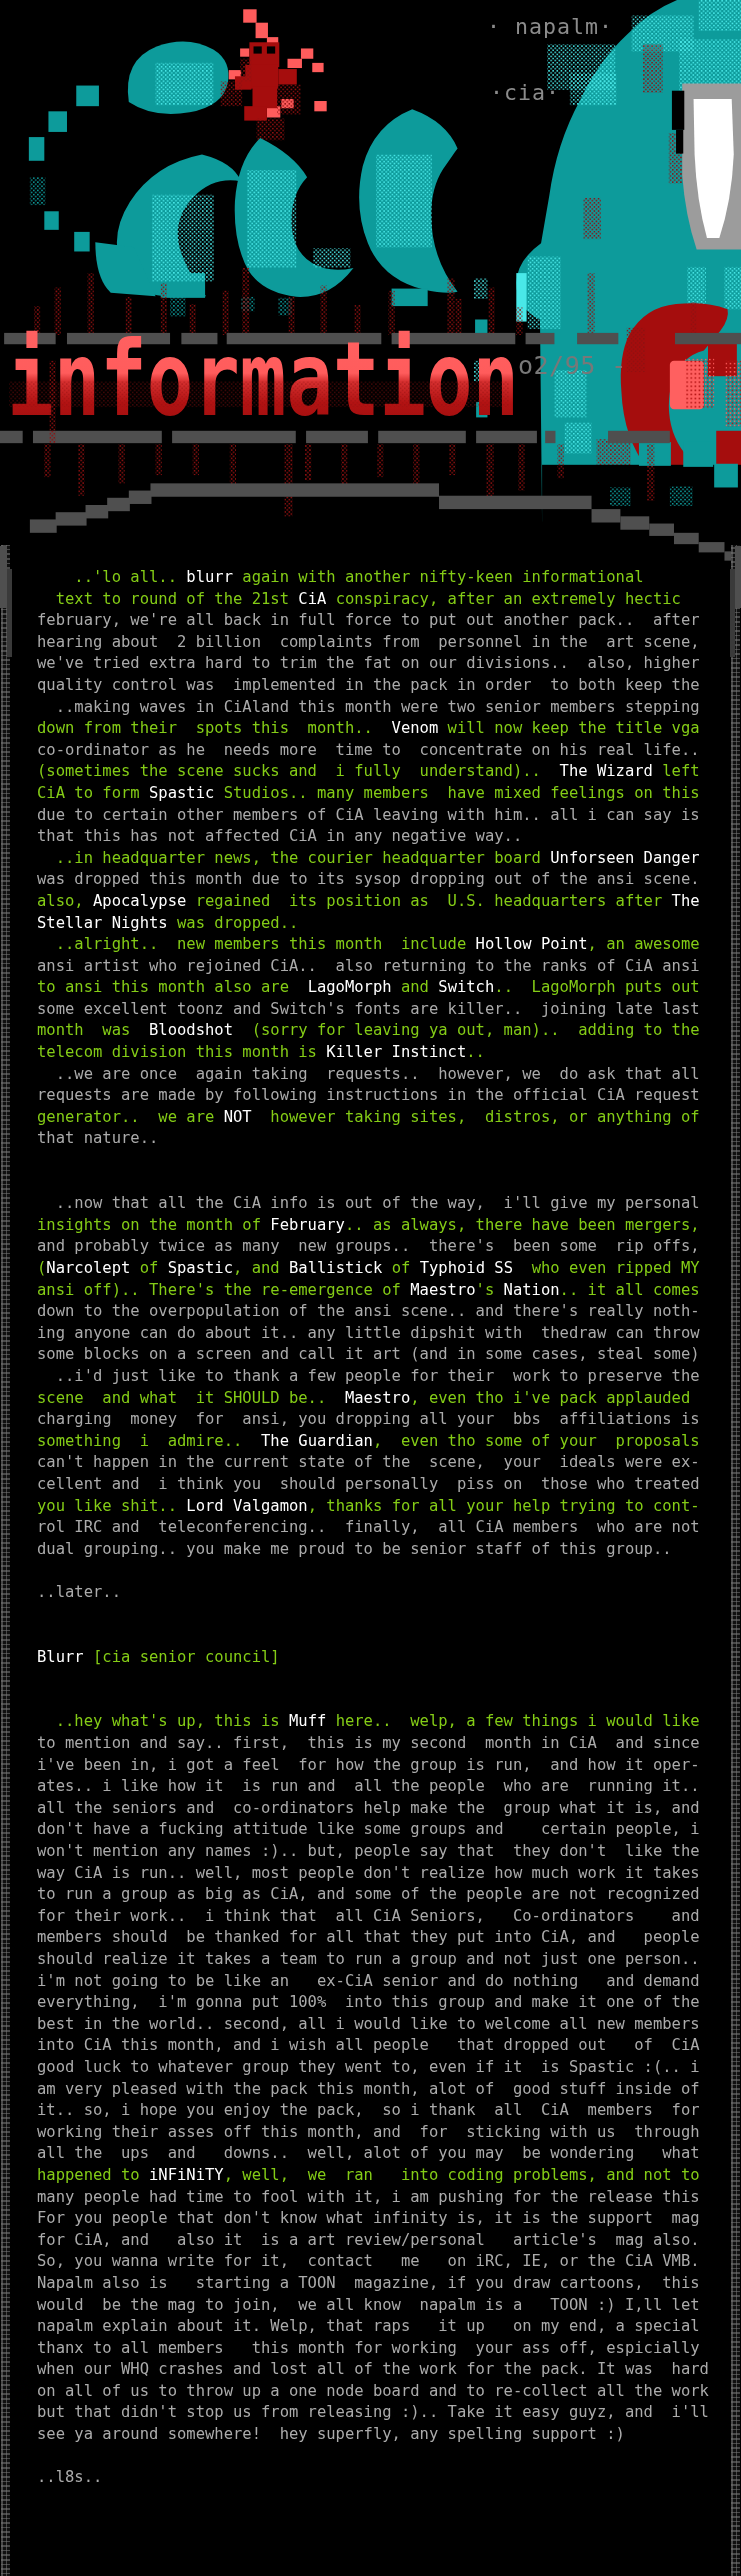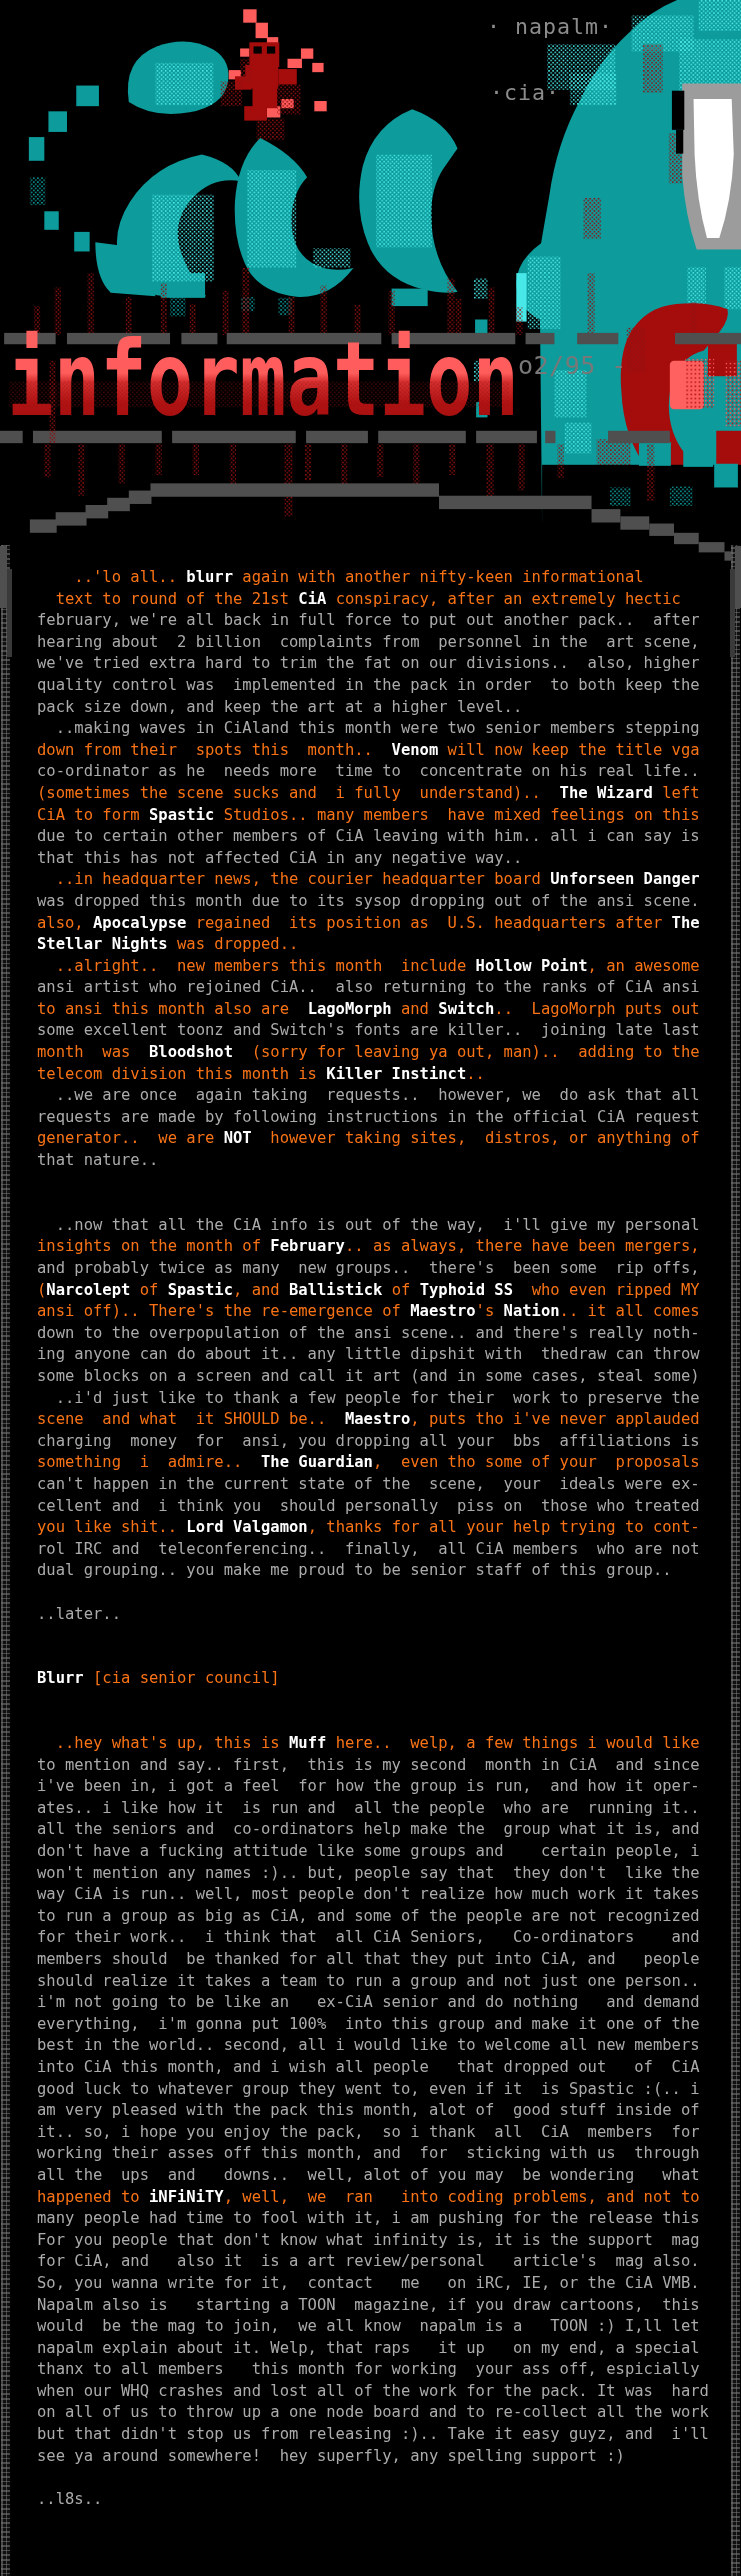--- a/index.html
+++ b/index.html
@@ -5,22 +5,22 @@
   html,body{margin:0;padding:0;background:#000;}
   .page{position:relative;width:742px;height:3872px;background:#000;overflow:hidden;
         font-family:"DejaVu Sans Mono",monospace;}
   .hdr-label{position:absolute;color:#8c8c8c;font-family:"DejaVu Sans Mono",monospace;
              white-space:pre;letter-spacing:1px;}
   #napalm-label{left:487px;top:14.4px;font-size:21.6px;}
   #cia-label{left:490px;top:44px;font-size:21.6px;margin-top:36px;}
   #issue-label{left:518px;top:351px;font-size:25px;color:#787878;letter-spacing:0.5px;}
   .doc{position:absolute;left:37px;top:567px;}
   .ln{height:21.6px;line-height:21.6px;font-size:15.5px;color:#ababab;white-space:pre;}
-  .ln .w{color:#ffffff;font-weight:bold;text-align:center;}
-  .ln .g{color:#f97316;}
+  .ln .w{color:#ffffff;font-weight:normal;text-align:center;}
+  .ln .g{color:#84cc16;}
   .strip{position:absolute;width:9.3px;
          background-image:
            repeating-linear-gradient(0deg,rgba(120,120,120,.55) 0 1.5px,transparent 1.5px 4.6px),
            repeating-linear-gradient(90deg,rgba(120,120,120,.55) 0 1.5px,transparent 1.5px 4.6px);
          background-color:#101010;}
   #strip-left{left:1px;top:545px;height:3299px;}
   #strip-right{left:731px;top:545px;height:3270px;}
   .notch{position:absolute;background:#4f4f4f;}
 </style>
 </head>
@@ -253,21 +253,20 @@
   <div class="notch" style="left:735px;top:546px;width:7.2px;height:62px;"></div>
   <div class="notch" style="left:730px;top:569px;width:5.2px;height:88px;background:#3a3a3a;"></div>
 
   <div class="doc">
       <div class="ln"><span class="g">    ..'lo all.. </span><span class="w">blurr</span><span class="g"> again with another nifty-keen informational</span></div>
       <div class="ln"><span class="g">  text to round of the 21st </span><span class="w">CiA</span><span class="g"> conspiracy, after an extremely hectic</span></div>
       <div class="ln">february, we're all back in full force to put out another pack..  after</div>
       <div class="ln">hearing about  2 billion  complaints from  personnel in the  art scene,</div>
       <div class="ln">we've tried extra hard to trim the fat on our divisions..  also, higher</div>
       <div class="ln">quality control was  implemented in the pack in order  to both keep the</div>
-      <div class="ln">pack size down, and keep the art at a higher level..</div>
       <div class="ln">  ..making waves in CiAland this month were two senior members stepping</div>
       <div class="ln"><span class="g">down from their  spots this  month..  </span><span class="w">Venom</span><span class="g"> will now keep the title vga</span></div>
       <div class="ln">co-ordinator as he  needs more  time to  concentrate on his real life..</div>
       <div class="ln"><span class="g">(sometimes the scene sucks and  i fully  understand)..  </span><span class="w">The Wizard</span><span class="g"> left</span></div>
       <div class="ln"><span class="g">CiA to form </span><span class="w">Spastic</span><span class="g"> Studios.. many members  have mixed feelings on this</span></div>
       <div class="ln">due to certain other members of CiA leaving with him.. all i can say is</div>
       <div class="ln">that this has not affected CiA in any negative way..</div>
       <div class="ln"><span class="g">  ..in headquarter news, the courier headquarter board </span><span class="w">Unforseen Danger</span></div>
       <div class="ln">was dropped this month due to its sysop dropping out of the ansi scene.</div>
       <div class="ln"><span class="g">also, </span><span class="w">Apocalypse</span><span class="g"> regained  its position as  U.S. headquarters after </span><span class="w">The</span></div>
@@ -286,21 +285,21 @@
       <div class="ln"> </div>
       <div class="ln">  ..now that all the CiA info is out of the way,  i'll give my personal</div>
       <div class="ln"><span class="g">insights on the month of </span><span class="w">February</span><span class="g">.. as always, there have been mergers,</span></div>
       <div class="ln">and probably twice as many  new groups..  there's  been some  rip offs,</div>
       <div class="ln"><span class="g">(</span><span class="w">Narcolept</span><span class="g"> of </span><span class="w">Spastic</span><span class="g">, and </span><span class="w">Ballistick</span><span class="g"> of </span><span class="w">Typhoid SS</span><span class="g">  who even ripped MY</span></div>
       <div class="ln"><span class="g">ansi off).. There's the re-emergence of </span><span class="w">Maestro</span><span class="g">'s </span><span class="w">Nation</span><span class="g">.. it all comes</span></div>
       <div class="ln">down to the overpopulation of the ansi scene.. and there's really noth-</div>
       <div class="ln">ing anyone can do about it.. any little dipshit with  thedraw can throw</div>
       <div class="ln">some blocks on a screen and call it art (and in some cases, steal some)</div>
       <div class="ln">  ..i'd just like to thank a few people for their  work to preserve the</div>
-      <div class="ln"><span class="g">scene  and what  it SHOULD be..  </span><span class="w">Maestro</span><span class="g">, puts tho i've never applauded</span></div>
+      <div class="ln"><span class="g">scene  and what  it SHOULD be..  </span><span class="w">Maestro</span><span class="g">, even tho i've pack applauded</span></div>
       <div class="ln">charging  money  for  ansi, you dropping all your  bbs  affiliations is</div>
       <div class="ln"><span class="g">something  i  admire..  </span><span class="w">The Guardian</span><span class="g">,  even tho some of your  proposals</span></div>
       <div class="ln">can't happen in the current state of the  scene,  your  ideals were ex-</div>
       <div class="ln">cellent and  i think you  should personally  piss on  those who treated</div>
       <div class="ln"><span class="g">you like shit.. </span><span class="w">Lord Valgamon</span><span class="g">, thanks for all your help trying to cont-</span></div>
       <div class="ln">rol IRC and  teleconferencing..  finally,  all CiA members  who are not</div>
       <div class="ln">dual grouping.. you make me proud to be senior staff of this group..</div>
       <div class="ln"> </div>
       <div class="ln">..later..</div>
       <div class="ln"> </div>

